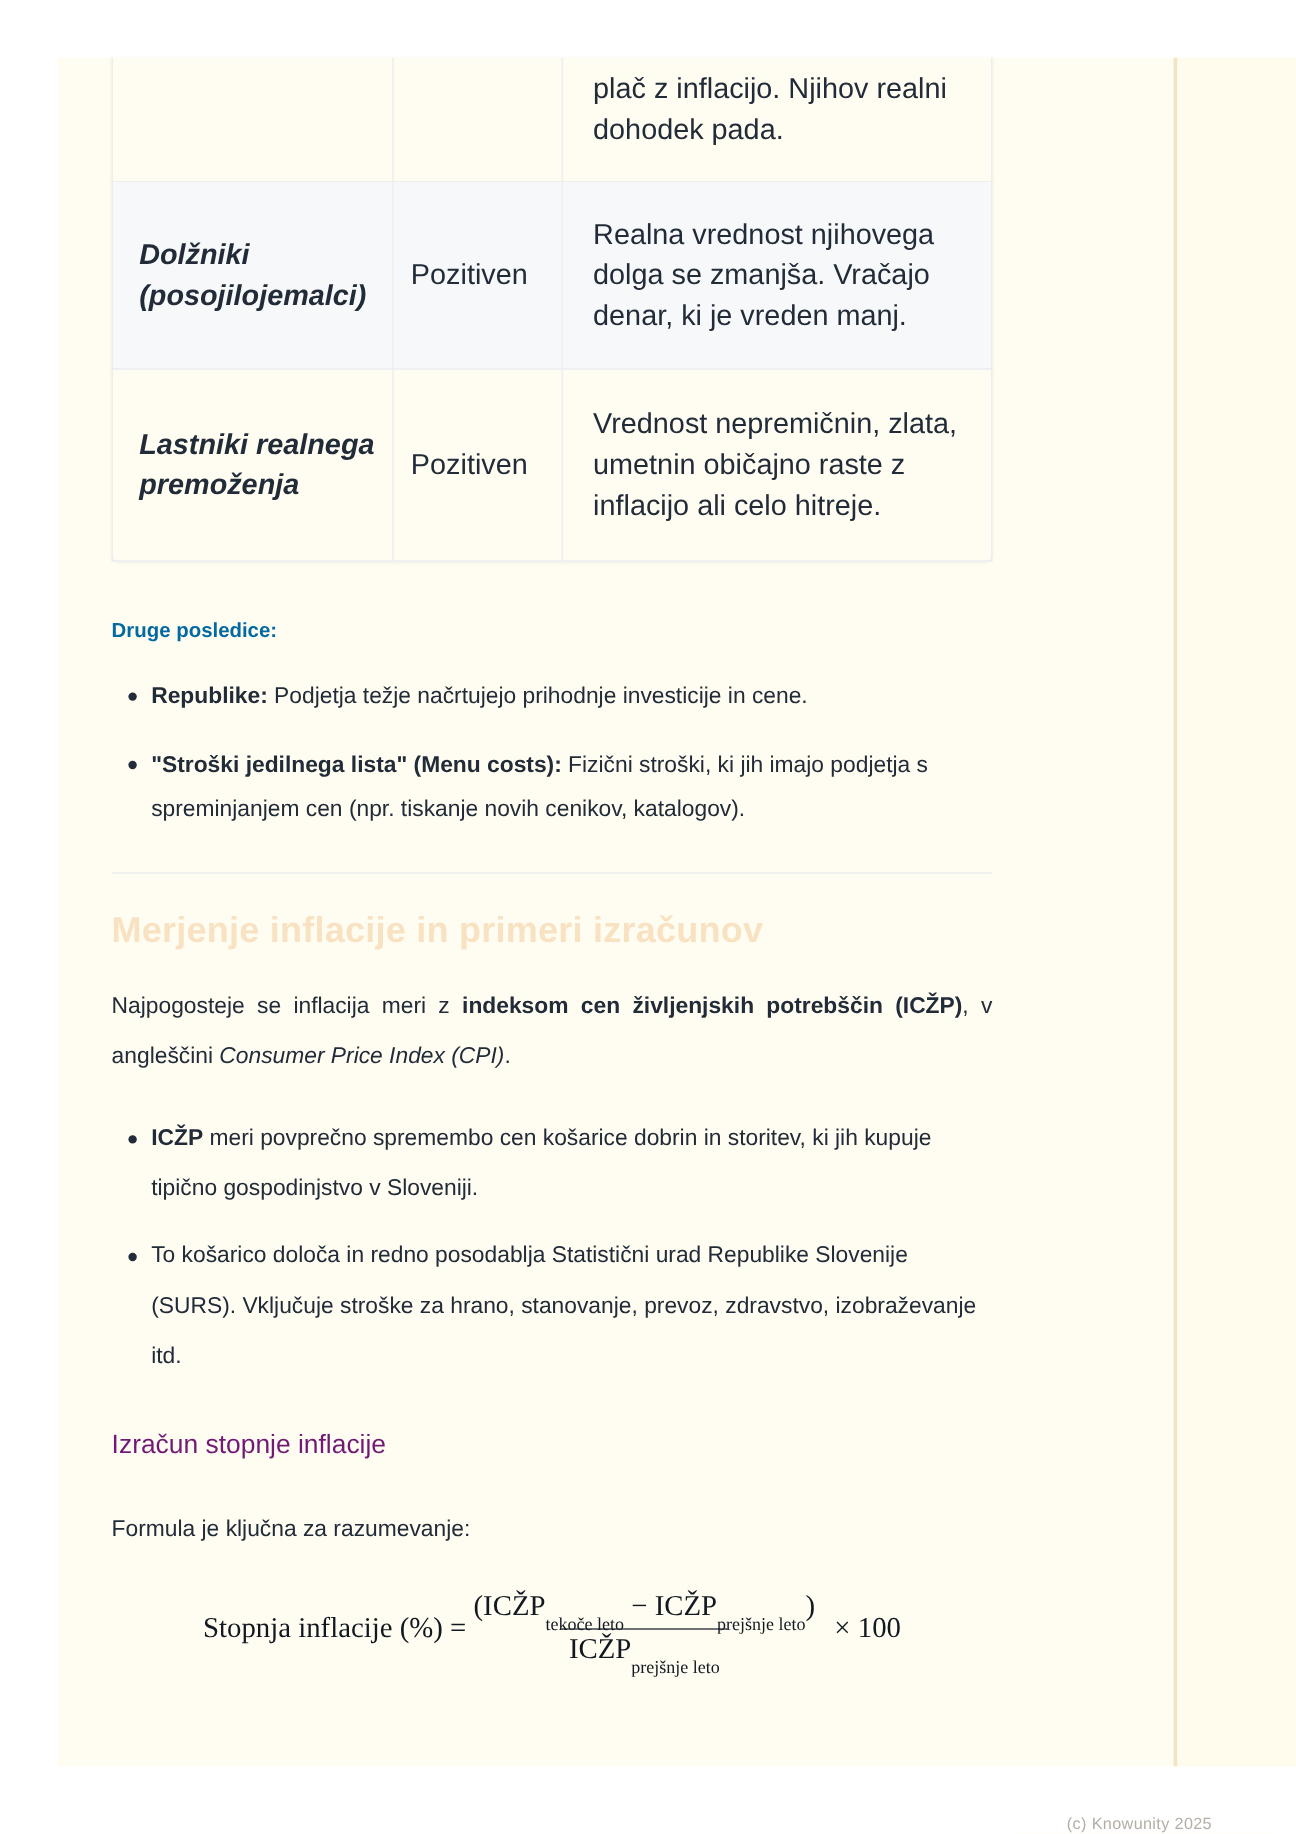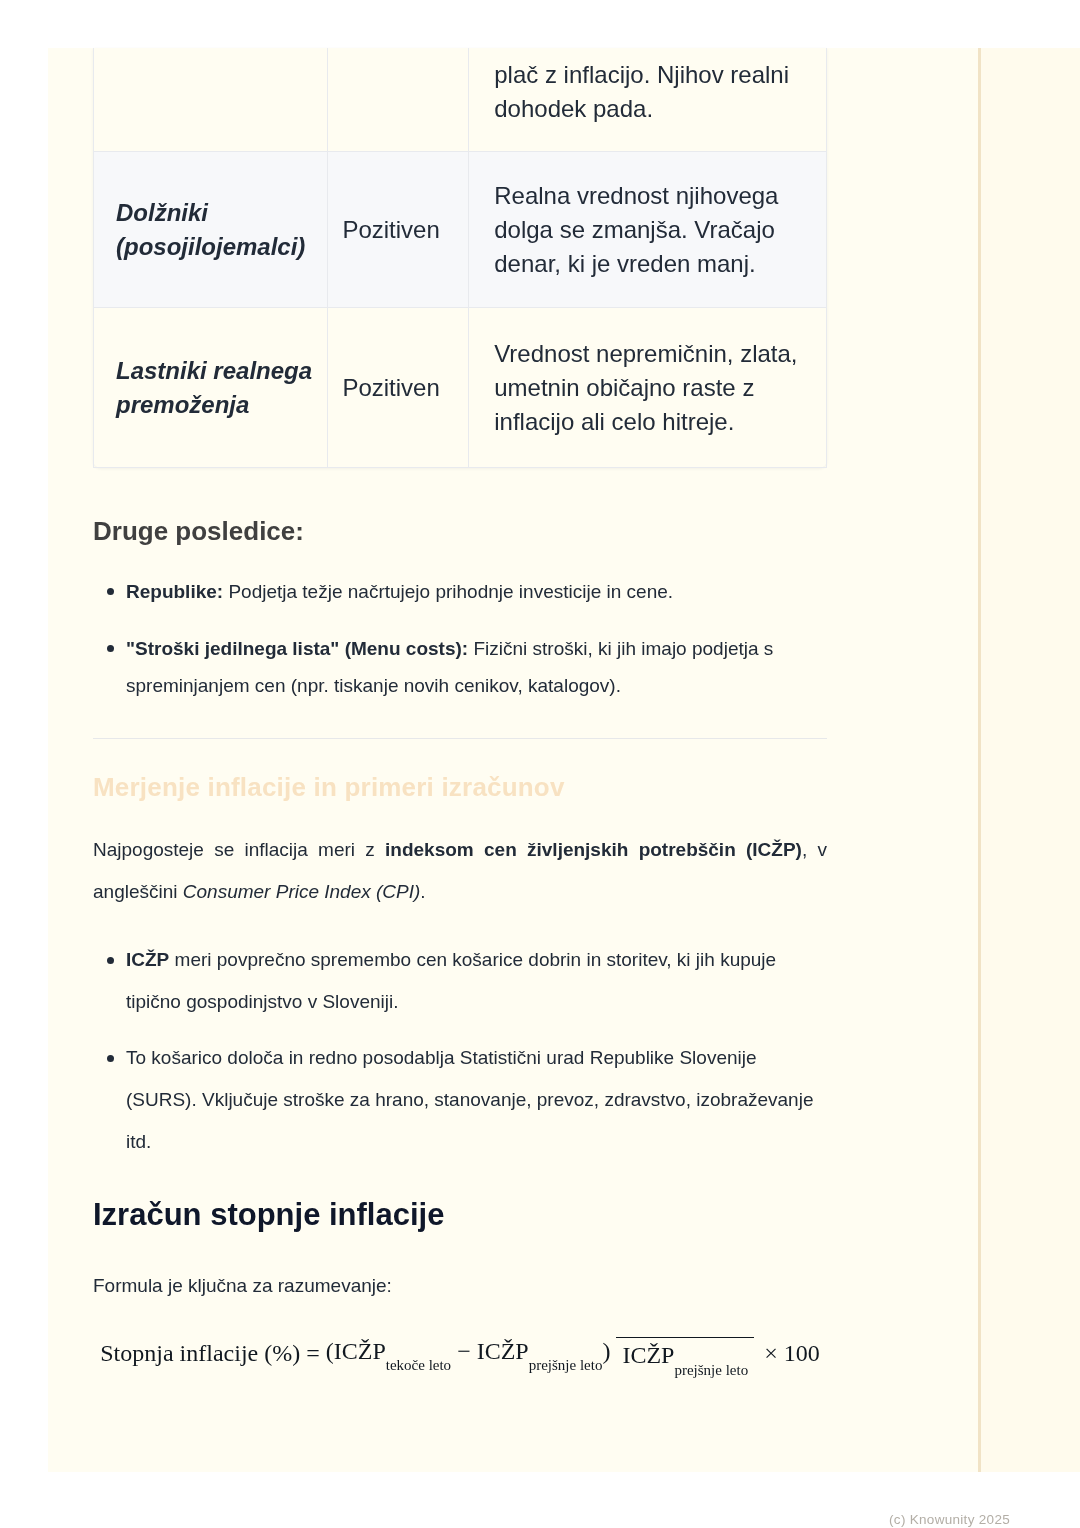--- a/index.html
+++ b/index.html
@@ -49,21 +49,21 @@
   .impact-table .c1{width:199px;padding:10px 14px 10px 22px;font-weight:700;}
   .impact-table .c2{width:122px;padding:10px 8px 10px 14px;}
   .impact-table .c3{width:347px;padding:10px 20px 10px 25px;}
   .row-cut td{height:83px;vertical-align:top;padding-top:8px;}
   .row-even td{background:#f7f8fa;}
   .row-debtors td{height:135px;}
   .row-owners td{height:139px;}
   
   .section-heading{
     margin:48px 0 0 0;
-    font-size:26px;font-weight:700;color:#404040;
+    font-size:17px;font-weight:700;color:#0369a1;
   }
   ul.bullets{
     list-style:none;margin:26px 0 0 0;padding:0;
   }
   ul.bullets li{
     position:relative;
     padding-left:33px;
     font-size:19px;line-height:37px;
     margin-bottom:20px;
   }
@@ -72,28 +72,28 @@
     width:7px;height:7px;border-radius:50%;
     background:#222b38;
     display:inline-block;
   }
   .divider{
     border:none;height:1px;background:#e7e8ea;
     margin:34px 0 0 0;
   }
   .h1-peach{
     margin:30px 0 0 0;
-    font-size:26px;line-height:36px;font-weight:700;
+    font-size:30px;line-height:36px;font-weight:700;
     color:#f8e2c2;
     letter-spacing:0.2px;
   }
   .h2-peach{
     margin:38px 0 0 0;
-    font-size:31px;line-height:28px;font-weight:700;
-    color:#0f172a;
+    font-size:22px;line-height:28px;font-weight:400;
+    color:#701a75;
   }
   .intro-par{
     margin:24px 0 0 0;
     font-size:19px;line-height:42px;
     text-align:justify;text-justify:inter-word;
   }
   .lead-par{
     margin:42px 0 0 0;
     font-size:19px;line-height:30px;
   }
@@ -104,21 +104,21 @@
   
   .formula-wrap{
     margin:36px 0 0 0;
     width:734px;
     display:flex;justify-content:center;align-items:center;
     font-family:"Liberation Serif", serif;
     font-size:24px;color:#111820;
   }
   .formula-wrap .lhs{}
   .frac{
-    display:inline-flex;flex-direction:row;align-items:center;
+    display:inline-flex;flex-direction:column;align-items:center;
     vertical-align:middle;
   }
   .frac .num{padding:0 6px 4px 6px;}
   .frac .den{border-top:1.6px solid #111820;padding:4px 6px 0 6px;}
   .frac sub, .fsub{
     font-size:15px;
     position:relative;top:6px;
     line-height:0;
   }
   .minus{margin:0 6px;}

